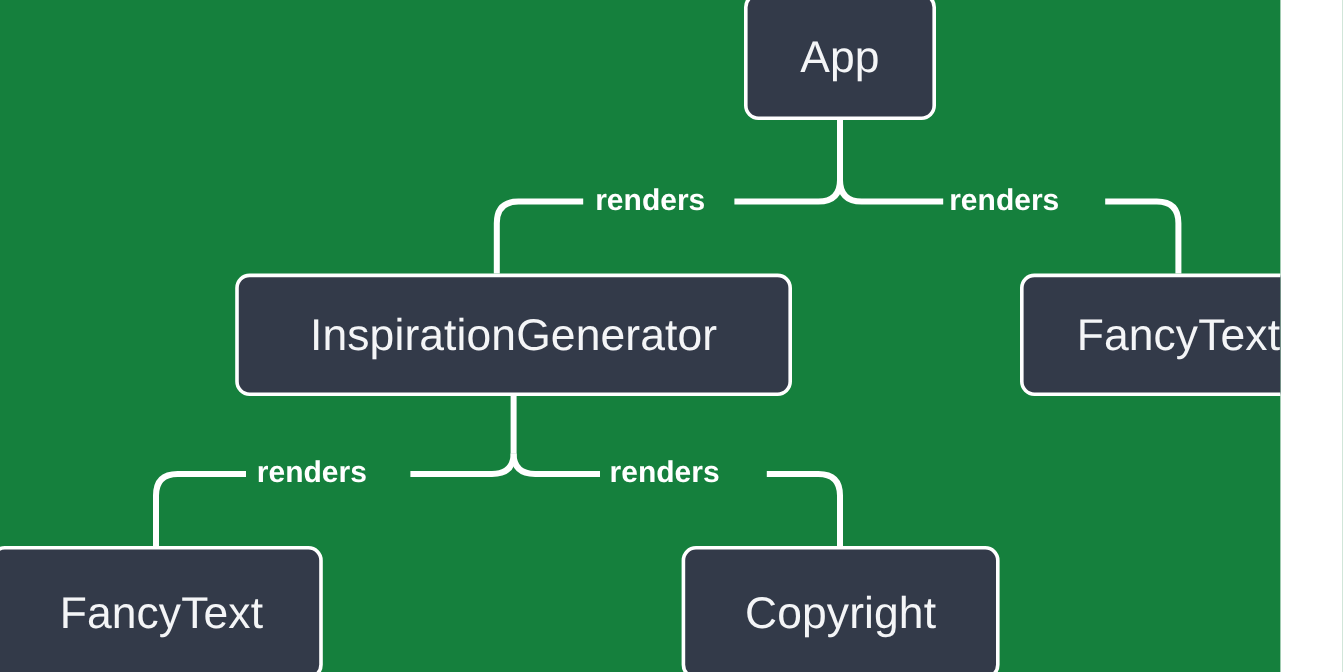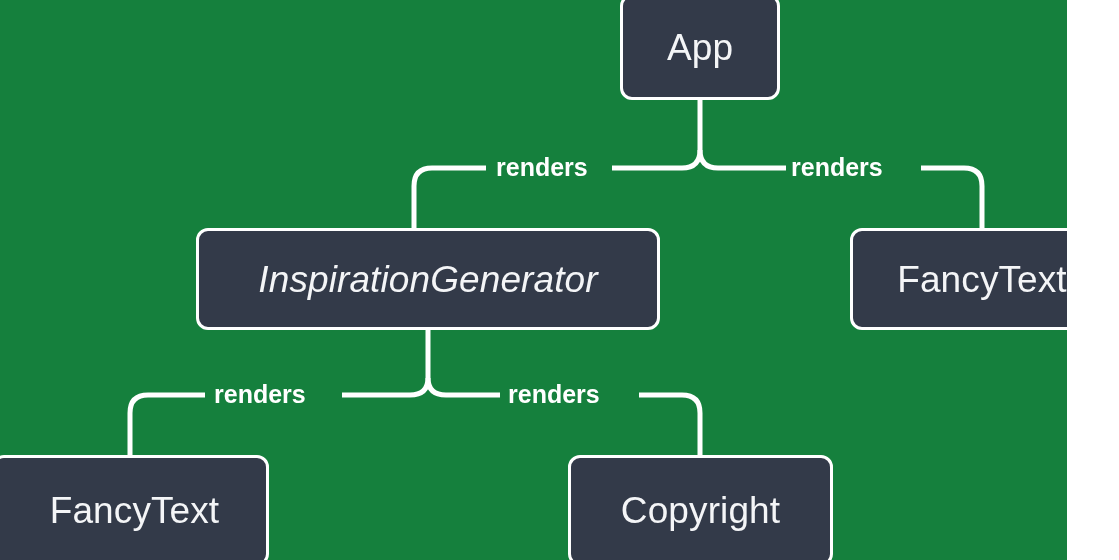--- a/index.html
+++ b/index.html
@@ -48,21 +48,21 @@
     white-space: nowrap;
   }
   
   #node-app          { left: 620px; top: -6px;  width: 160px; height: 106px; }
   #node-inspiration  { left: 196px; top: 228px; width: 464px; height: 102px; }
   #node-fancytext-right { left: 850px; top: 228px; width: 264px; height: 102px; }
   #node-fancytext-left  { left: -8px; top: 455px; width: 277px; height: 111px; }
   #node-copyright    { left: 568px; top: 455px; width: 265px; height: 111px; }
 
   #node-app .node-label { font-size: 37px; }
-  #node-inspiration .node-label { font-size: 37px; font-style: italic; }
+  #node-inspiration .node-label { font-size: 37px; }
   #node-fancytext-right .node-label { font-size: 37px; }
   #node-fancytext-left .node-label { font-size: 37px; margin-left: 8px; }
   #node-copyright .node-label { font-size: 37px; text-align: center; }
 
   .edge-label {
     position: absolute;
     color: #ffffff;
     font-size: 25px;
     font-weight: 700;
     line-height: 1;

